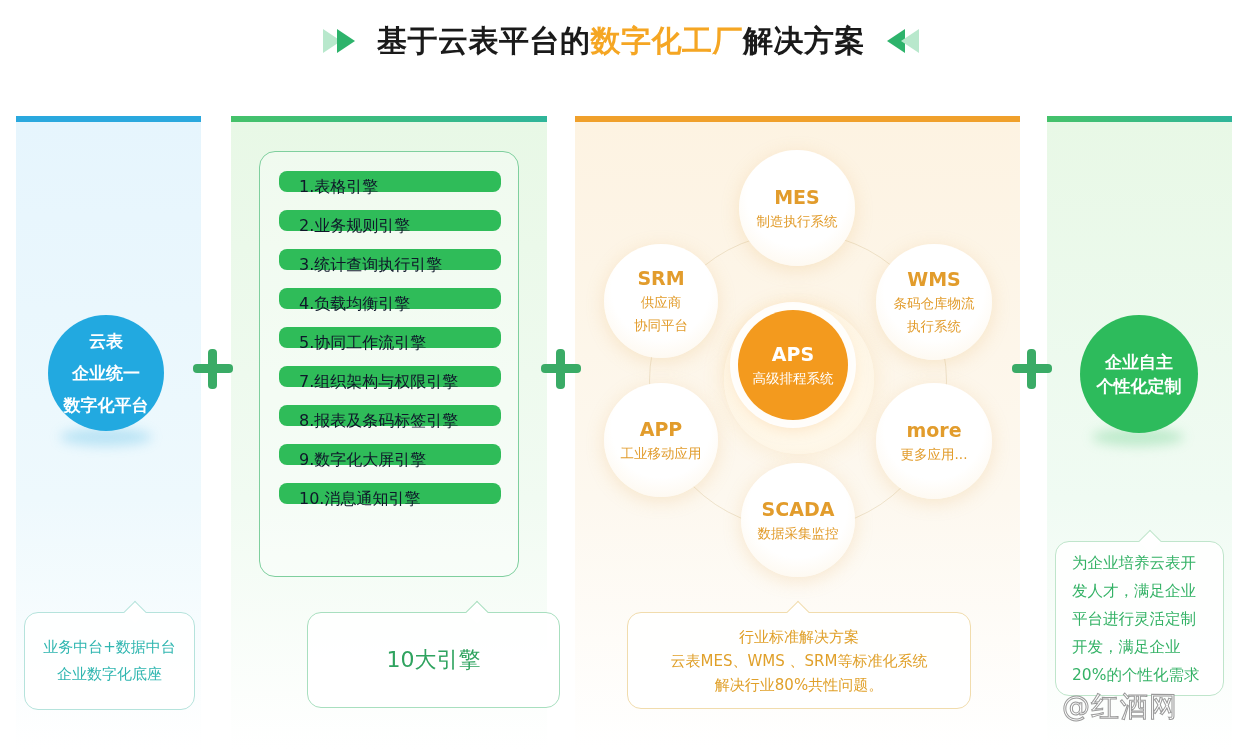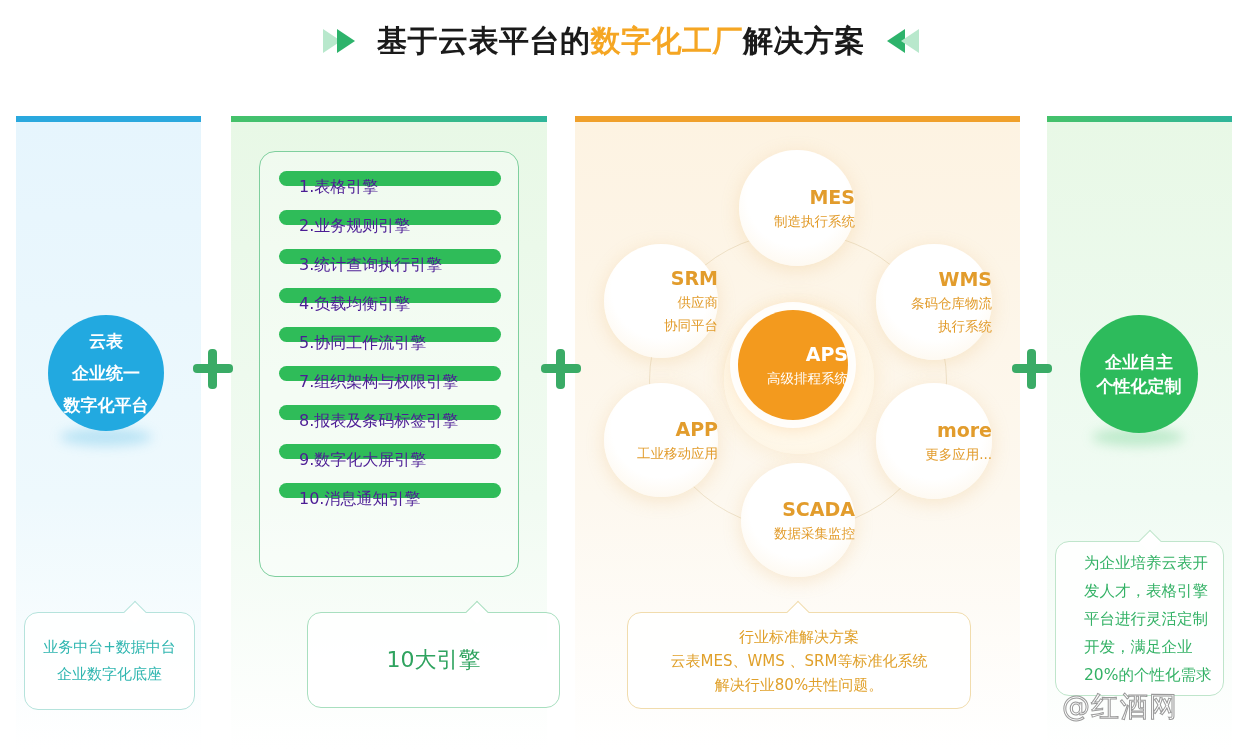--- a/index.html
+++ b/index.html
@@ -53,45 +53,45 @@
   .plus::before { left: 0; top: 15px; width: 40px; height: 9px; }
   .plus::after { left: 15px; top: 0; width: 9px; height: 40px; }
   #plus1 { left: 193px; top: 349px; }
   #plus2 { left: 541px; top: 349px; }
   #plus3 { left: 1012px; top: 349px; }
 
   
   .engine-panel { position: absolute; left: 259px; top: 151px; width: 260px; height: 426px;
     border: 1.5px solid #7fcf9e; border-radius: 16px; background: rgba(255,255,255,0.35); }
   .engine-list { position: absolute; left: 279px; top: 171px; width: 222px; }
-  .engine-item { height: 15px; margin-bottom: 24px; background: #2fbc59; border-radius: 8px;
-    color: #4c1d95; font-size: 16px; line-height: 31px; padding-left: 20px; white-space: nowrap; }
+  .engine-item { height: 21px; margin-bottom: 18px; background: #2fbc59; border-radius: 8px;
+    color: #0f172a; font-size: 16px; line-height: 31px; padding-left: 20px; white-space: nowrap; }
 
   
   .bubble { position: absolute; border: 1.5px solid; border-radius: 14px; background: rgba(255,255,255,0.85);
     display: flex; flex-direction: column; align-items: center; justify-content: center; text-align: center; }
   .bubble .notch { position: absolute; top: -9px; width: 16px; height: 16px; background: #fff;
     border-left: 1.5px solid; border-top: 1.5px solid; transform: rotate(45deg); }
   #bubble1 { left: 24px; top: 612px; width: 171px; height: 98px; border-color: #b5e3dc; color: #2fb6b0; font-size: 15px; line-height: 27px; }
   #bubble1 .notch { left: 102px; border-color: #b5e3dc; }
   #bubble2 { left: 263px; top: 612px; width: 253px; height: 96px; border-color: #a8dfbf; color: #2fa35f; font-size: 22px; margin-left: 44px; }
   #bubble2 .notch { left: 161px; border-color: #a8dfbf; }
   #bubble3 { left: 627px; top: 612px; width: 344px; height: 97px; border-color: #f1dcad; color: #e0a02a; font-size: 15px; line-height: 24px; }
   #bubble3 .notch { left: 162px; border-color: #f1dcad; }
   #bubble4 { left: 1055px; top: 541px; width: 169px; height: 155px; border-color: #bfe5cb; color: #34b266; font-size: 15.5px; line-height: 28px;
-    align-items: flex-start; padding-left: 28px; text-align: center; }
+    align-items: flex-start; padding-left: 16px; text-align: center; }
   #bubble4 .notch { left: 86px; border-color: #bfe5cb; }
 
   
   .orbit-ring { position: absolute; border-radius: 50%; }
   #ring-outer { left: 649px; top: 232px; width: 298px; height: 298px; border: 1.5px solid rgba(220,200,160,0.45); }
   #ring-mid { left: 724px; top: 304px; width: 150px; height: 150px; background: radial-gradient(circle, #fff8ea 60%, #fdf1dc 100%);
     box-shadow: 0 0 22px rgba(240,170,60,0.18); }
   .node { position: absolute; border-radius: 50%; background: radial-gradient(circle at 50% 40%, #ffffff 55%, #fdf4e4 100%);
-    box-shadow: 0 4px 18px rgba(230,180,100,0.25); display: flex; flex-direction: column; align-items: flex-end; justify-content: center;
+    box-shadow: 0 4px 18px rgba(230,180,100,0.25); display: flex; flex-direction: column; align-items: center; justify-content: center;
     text-align: center; color: #e29c2c; }
   .node .abbr { font-size: 19px; font-weight: bold; line-height: 26px; }
   .node .desc { font-size: 13.5px; line-height: 23px; }
   #node-mes { left: 739px; top: 150px; width: 116px; height: 116px; }
   #node-srm { left: 604px; top: 244px; width: 114px; height: 114px; }
   #node-wms { left: 876px; top: 244px; width: 116px; height: 116px; }
   #node-app { left: 604px; top: 383px; width: 114px; height: 114px; }
   #node-more { left: 876px; top: 383px; width: 116px; height: 116px; }
   #node-scada { left: 741px; top: 463px; width: 114px; height: 114px; }
   #node-aps { left: 738px; top: 310px; width: 110px; height: 110px; background: #f39a1e; box-shadow: 0 0 0 8px rgba(255,255,255,0.9), 0 4px 20px rgba(240,150,30,0.35);
@@ -214,19 +214,19 @@
 <div class="plus" id="plus3"></div>
 
 <div class="badge-shadow" id="badge4-shadow"></div>
 <div class="badge" id="badge4">
   <div>企业自主</div>
   <div>个性化定制</div>
 </div>
 <div class="bubble" id="bubble4">
   <div class="notch"></div>
   <div>为企业培养云表开</div>
-  <div>发人才，表格引擎</div>
+  <div>发人才，满足企业</div>
   <div>平台进行灵活定制</div>
   <div>开发，满足企业</div>
   <div>20%的个性化需求</div>
 </div>
 
 <div class="watermark">@红酒网</div>
 
 </body></html>

